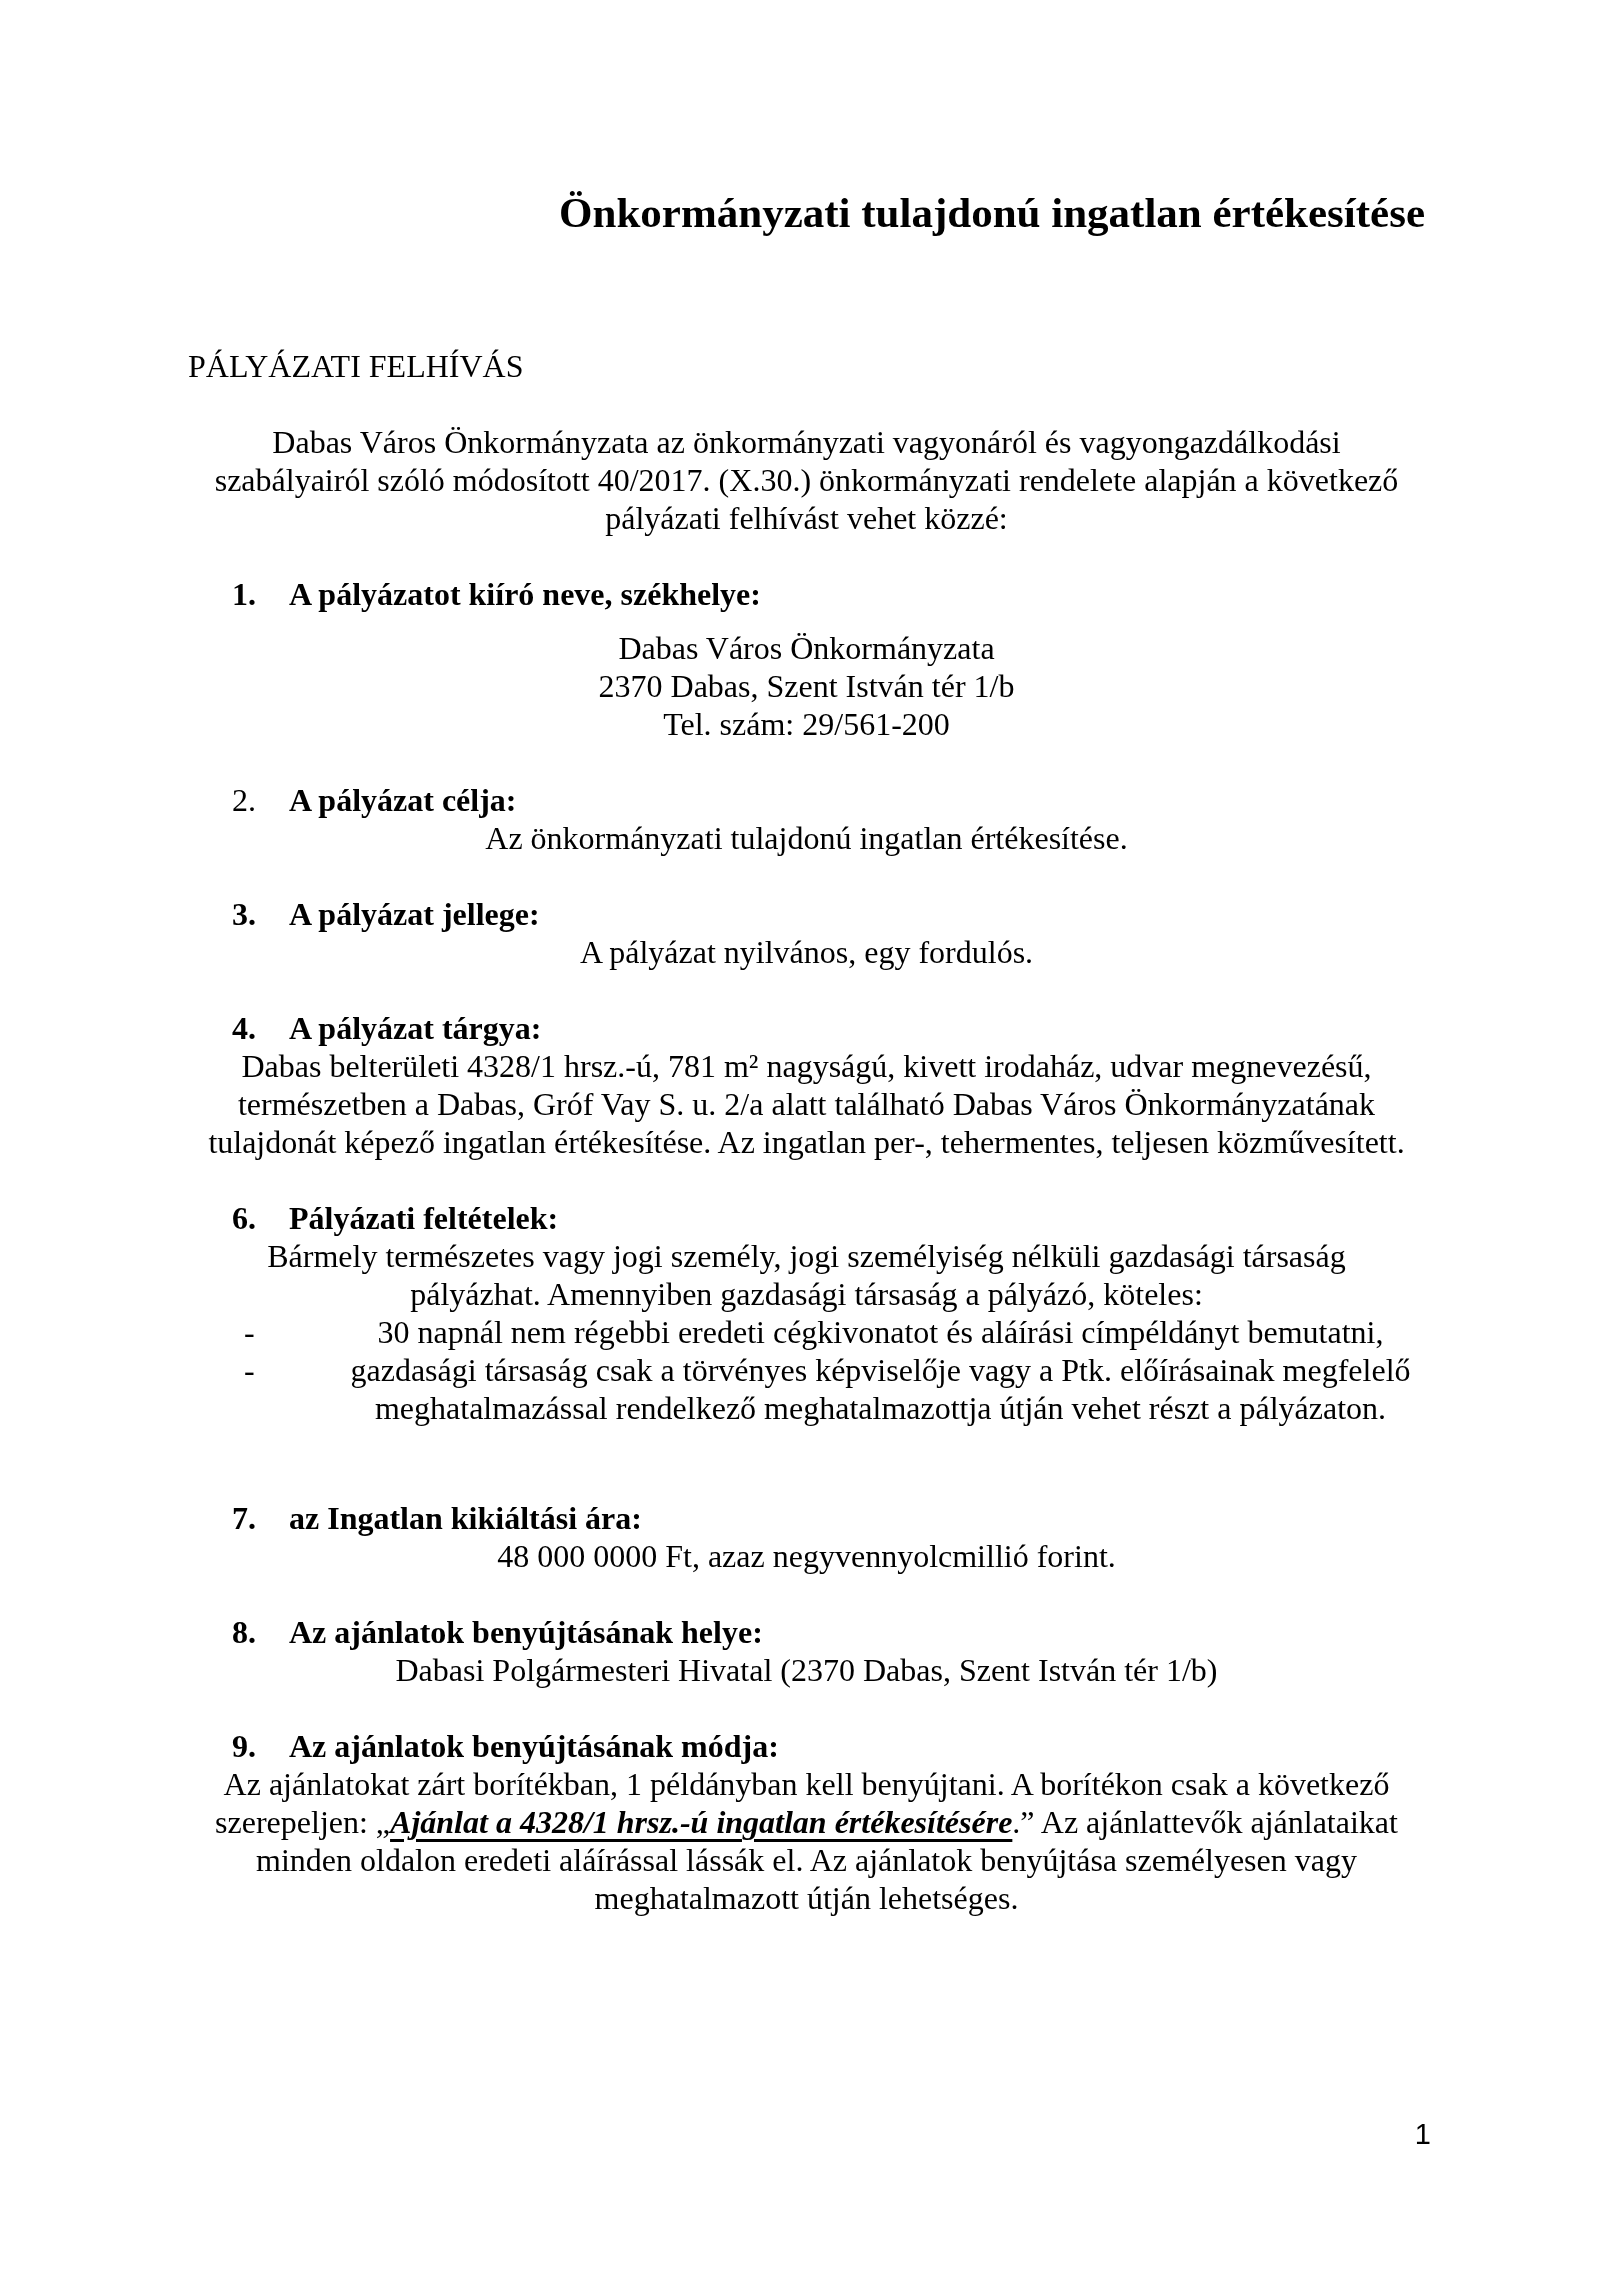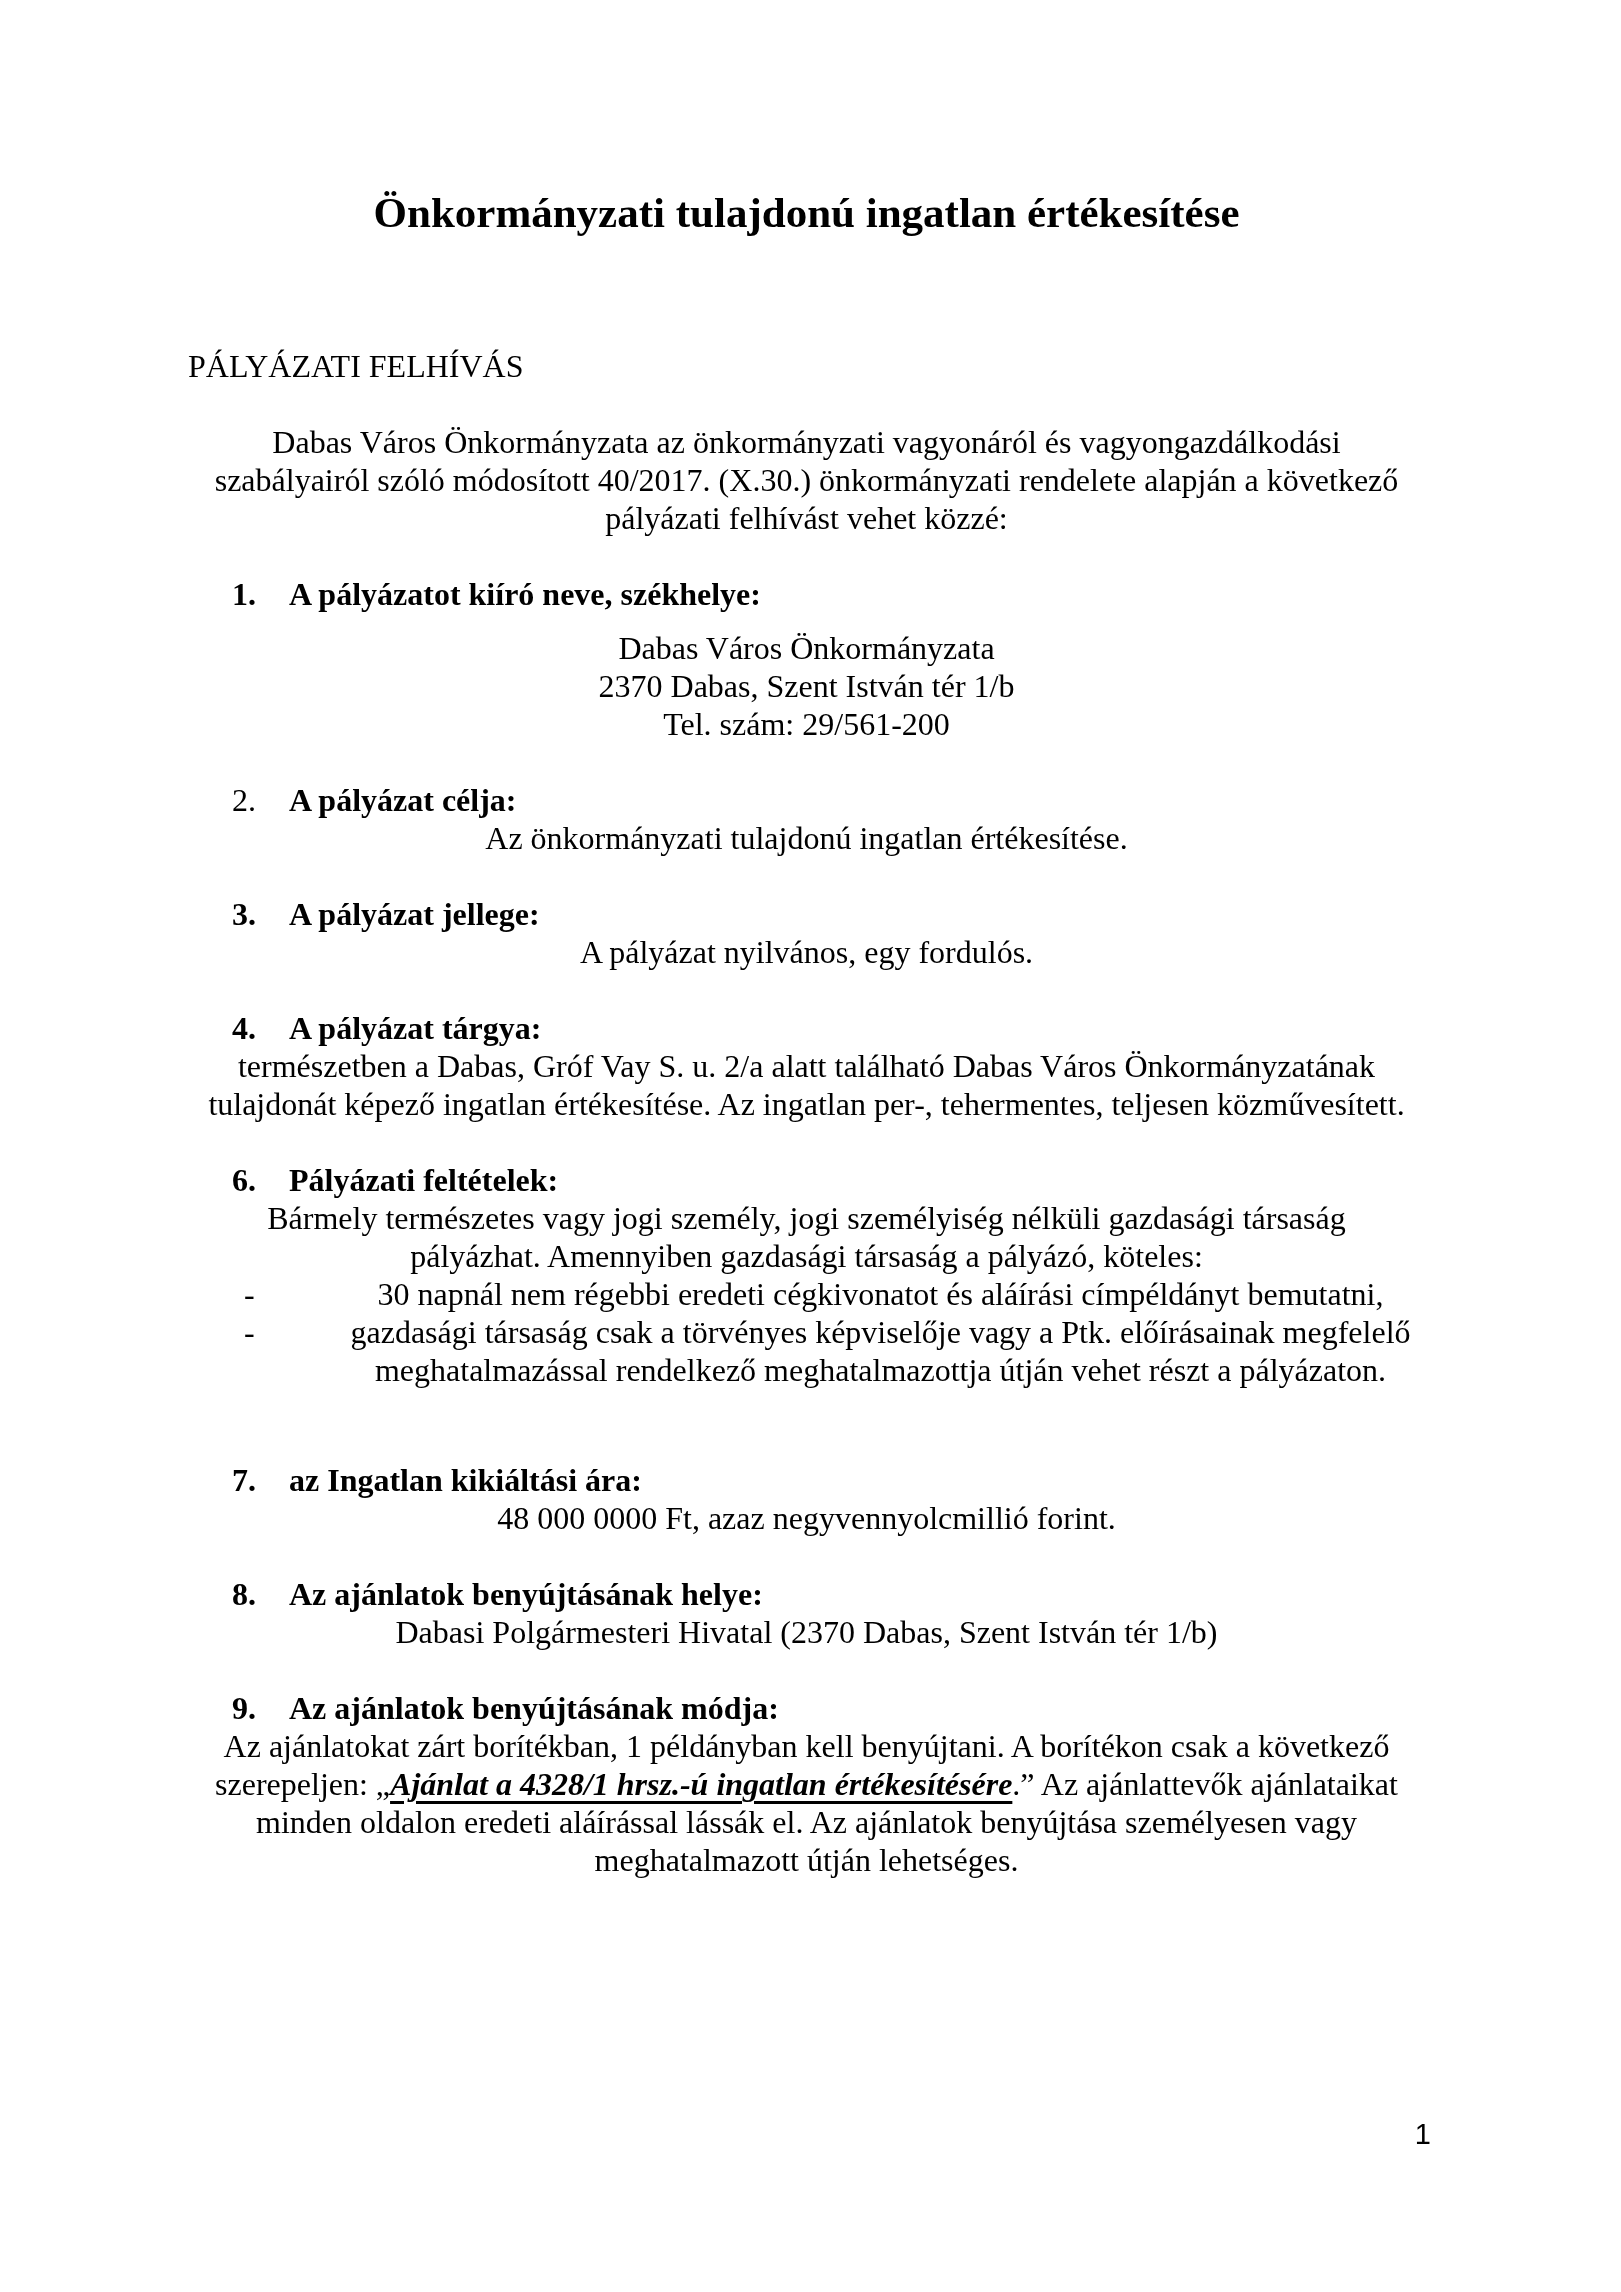--- a/index.html
+++ b/index.html
@@ -18,21 +18,21 @@
     position: absolute;
     left: 188px;
     top: 0;
     width: 1237px;
   }
   .title {
     margin: 186px 0 0 0;
     font-size: 43px;
     line-height: 53px;
     font-weight: 700;
-    text-align: center;
+    text-align: right;
   }
   .felhivas { margin-top: 108px; }
   .intro { margin-top: 38px; }
   .section { margin-top: 38px; }
   .section.s7 { margin-top: 72px; }
   .heading { font-weight: 700; padding-left: 44px; }
   .heading.gap-after { margin-bottom: 16px; }
   .hnum { display: inline-block; width: 57px; font-weight: 700; }
   .hnum.regular { font-weight: 400; }
   .sline { margin: 0; text-align: center; }
@@ -91,20 +91,21 @@
       <div class="heading">
         <span class="hnum">3.</span><span>A pályázat jellege:</span>
       </div>
       <div class="sline">A pályázat nyilvános, egy fordulós.</div>
     </div>
 
     <div class="section s4">
       <div class="heading">
         <span class="hnum">4.</span><span>A pályázat tárgya:</span>
       </div>
+      <div class="sline">Dabas belterületi 4328/1 hrsz.-ú, 781 m² nagyságú, kivett irodaház, udvar megnevezésű,</div>
       <div class="sline">természetben a Dabas, Gróf Vay S. u. 2/a alatt található Dabas Város Önkormányzatának</div>
       <div class="sline">tulajdonát képező ingatlan értékesítése. Az ingatlan per-, tehermentes, teljesen közművesített.</div>
     </div>
 
 
     <div class="section s6">
       <div class="heading">
         <span class="hnum">6.</span><span>Pályázati feltételek:</span>
       </div>
       <div class="sline">Bármely természetes vagy jogi személy, jogi személyiség nélküli gazdasági társaság</div>

